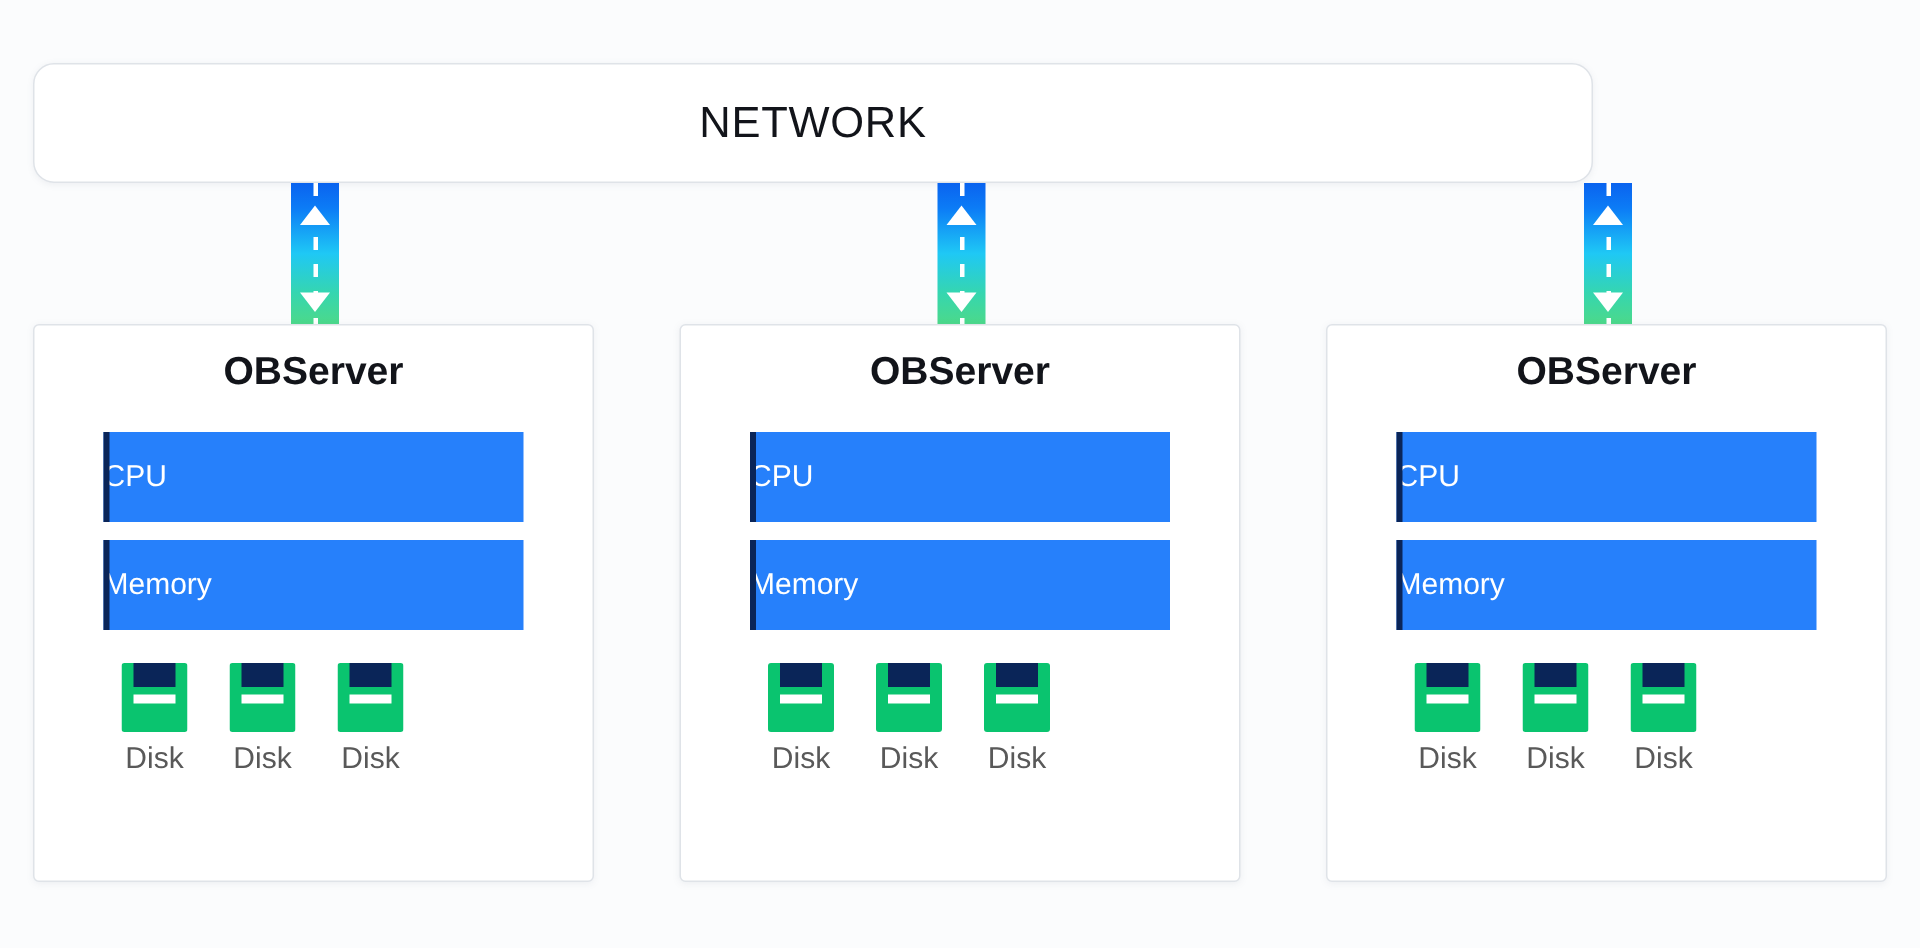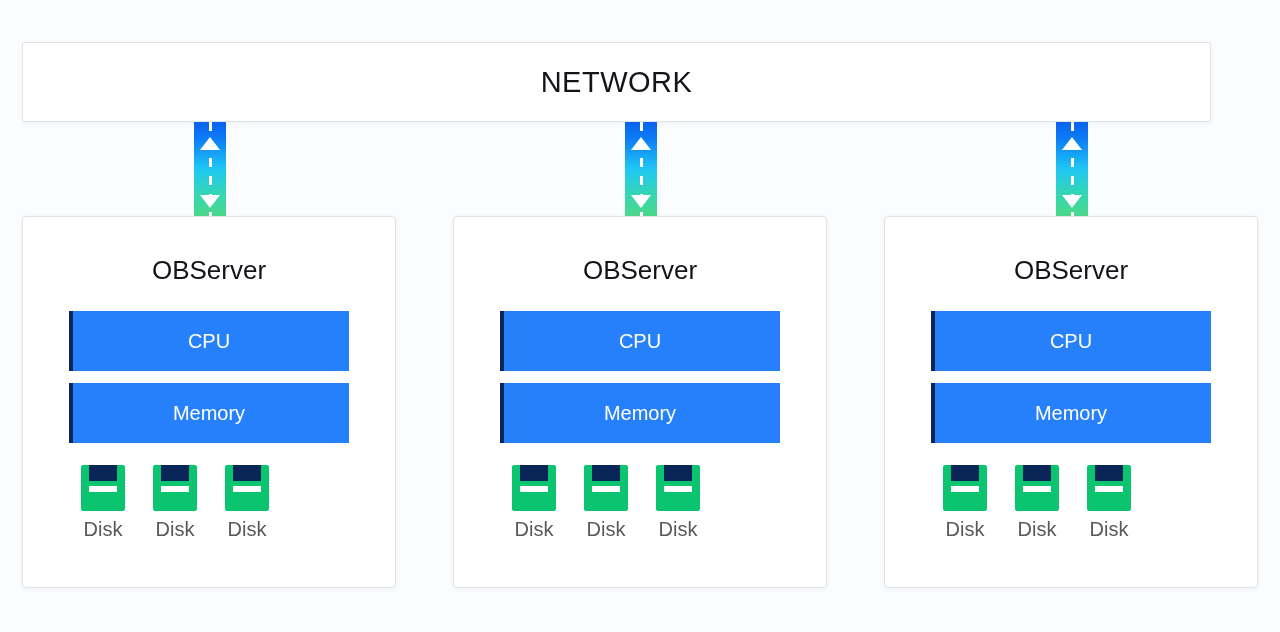--- a/index.html
+++ b/index.html
@@ -19,26 +19,26 @@
     position: relative;
     width: 1280px;
     height: 632px;
   }
 
   
   .network-box {
     position: absolute;
     left: 22px;
     top: 42px;
-    width: 1189px;
+    width: 1040px;
     height: 80px;
     box-sizing: border-box;
     background: #ffffff;
     border: 1px solid #dfe3e8;
-    border-radius: 3px;
+    border-radius: 14px;
     box-shadow: 0 1px 4px rgba(120,130,150,0.10);
     display: flex;
     align-items: center;
     justify-content: center;
   }
   .network-title {
     font-size: 29px;
     color: #12141a;
     letter-spacing: 0.5px;
     line-height: 1;
@@ -100,37 +100,36 @@
     height: 372px;
     box-sizing: border-box;
     background: #ffffff;
     border: 1px solid #dfe3e8;
     border-radius: 4px;
     box-shadow: 0 1px 5px rgba(120,130,150,0.10);
   }
   .server-title {
     text-align: center;
     font-size: 26px;
-    font-weight: normal;
+    font-weight: bold;
     color: #12141a;
-    margin-top: 40px;
+    margin-top: 17px;
     line-height: 1;
   }
 
   .resource-list {
     margin-top: 28px;
     padding: 0 46px;
   }
   .resource-block {
     position: relative;
     height: 60px;
     background: #2680fb;
     display: flex;
     align-items: center;
-    justify-content: center;
     margin-bottom: 12px;
   }
   .resource-block .accent {
     position: absolute;
     left: 0;
     top: 0;
     width: 4px;
     height: 100%;
     background: #0a2558;
   }

